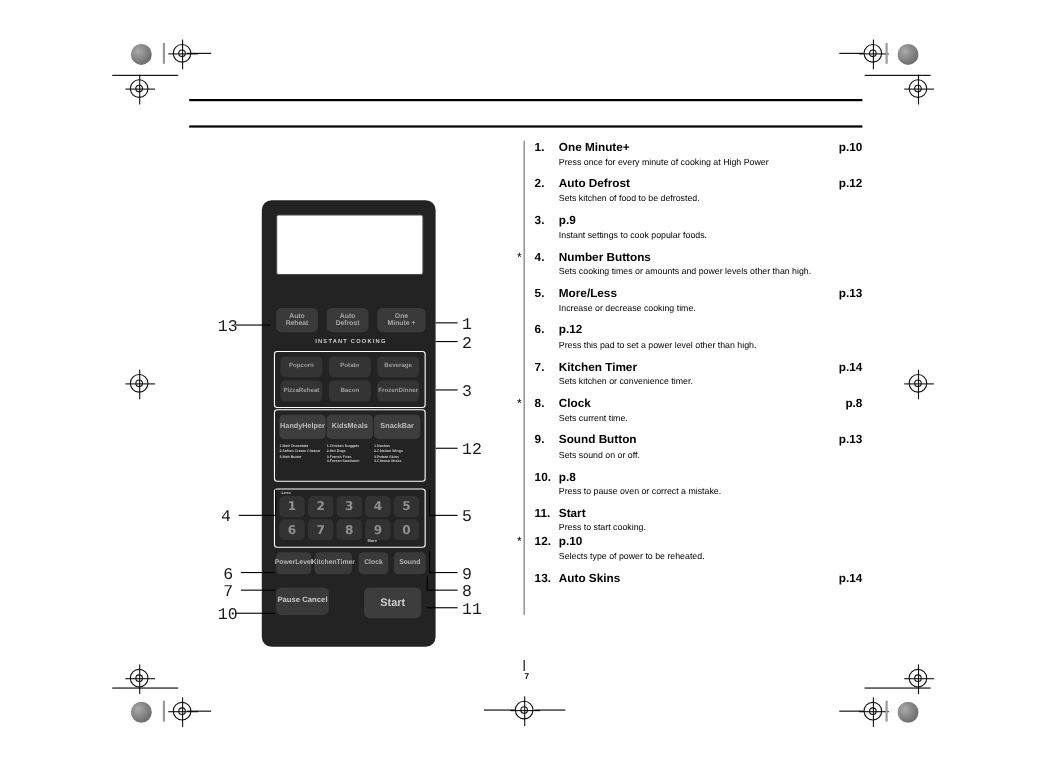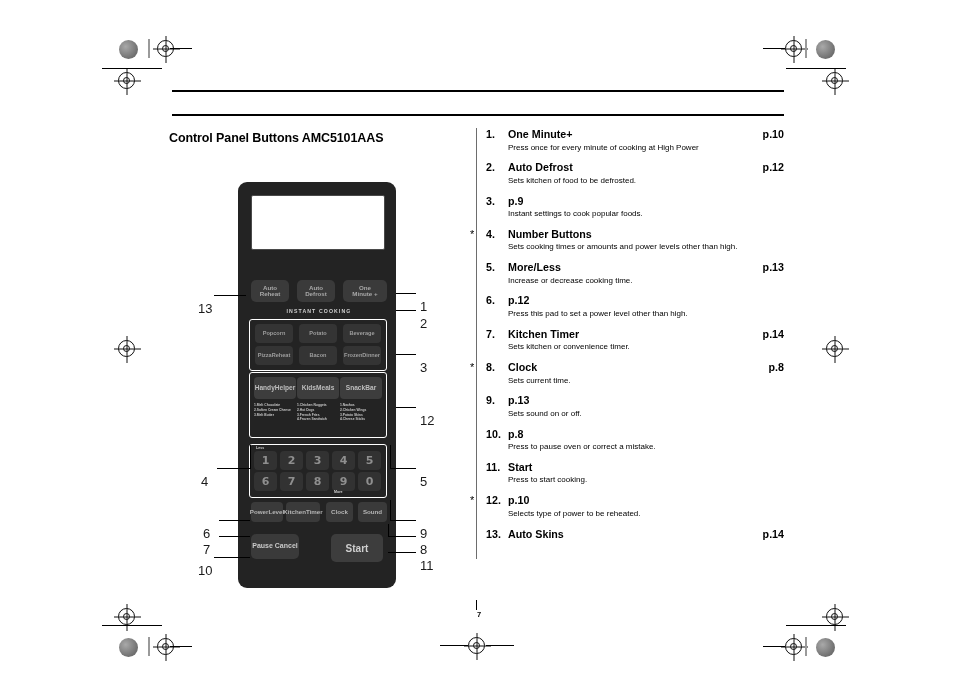--- a/index.html
+++ b/index.html
@@ -83,21 +83,21 @@
       font-size:6.2px;font-weight:bold;display:flex;align-items:center;justify-content:center;
       text-align:center;line-height:1.1;}
   .b-pause{position:absolute;left:13px;top:352px;width:48px;height:25px;background:#3a3a3a;
            border-radius:5px;color:#c9c9c9;font-size:7px;font-weight:bold;display:flex;
            align-items:center;justify-content:center;text-align:center;line-height:1.15;}
   .b-start{position:absolute;left:93px;top:352px;width:52px;height:28px;background:#3d3d3d;
            border-radius:5px;color:#cfcfcf;font-size:10px;font-weight:bold;display:flex;
            align-items:center;justify-content:center;}
 
   
-  .callout{position:absolute;font-size:13px;color:#1a1a1a;font-family:Liberation Sans, sans-serif;margin-top:12px;}
+  .callout{position:absolute;font-size:15px;color:#1a1a1a;font-family:Liberation Mono, monospace;}
   .lead{position:absolute;height:1px;background:#000;}
 </style>
 </head>
 <body>
 
 <div class="page">
 
   <div>
     <div class="reg-dot" style="left:119px;top:40px;"></div>
     <div class="reg" style="left:148px;top:39px;width:2px;height:19px;background:#9a9a9a;"></div>
@@ -158,21 +158,20 @@
         <i></i>
       </div>
     <div class="tick" style="left:440px;top:645px;width:28px;height:1px;"></div>
     <div class="tick" style="left:486px;top:645px;width:28px;height:1px;"></div>
     <div class="tick" style="left:476px;top:600px;width:1px;height:10px;"></div>
   </div>
 
   <div class="title-rule-top"></div>
   <div class="title-rule-bot"></div>
 
-  <div class="section-title">Control Panel Buttons AMC5101AAS</div>
 
   <div class="col-divider" id="col-divider" style="height: 431px;"></div>
   <div class="list" id="list">
       <div class="item" style="margin-bottom: 9px;">
         <div class="item-head">
           <span class="item-num">1.</span>
           <span class="item-label">One Minute+</span>
           <span class="item-page">p.10</span>
         </div>
         <div class="item-desc">Press once for every minute of cooking at High Power</div>
@@ -229,32 +228,33 @@
         <div class="item-head">
           <span class="item-num">8.</span>
           <span class="item-label">Clock</span>
           <span class="item-page">p.8</span>
         </div>
         <div class="item-desc">Sets current time.</div>
       </div>
       <div class="item" style="margin-bottom: 9px;">
         <div class="item-head">
           <span class="item-num">9.</span>
+          <span class="item-label">Sound Button</span>
           <span class="item-page">p.13</span>
         </div>
         <div class="item-desc">Sets sound on or off.</div>
       </div>
       <div class="item" style="margin-bottom: 9px;">
         <div class="item-head">
           <span class="item-num">10.</span>
           <span class="item-page">p.8</span>
         </div>
         <div class="item-desc">Press to pause oven or correct a mistake.</div>
       </div>
-      <div class="item" style="margin-bottom: 9px;">
+      <div class="item" style="margin-bottom: 1px;">
         <div class="item-head">
           <span class="item-num">11.</span>
           <span class="item-label">Start</span>
           <span class="item-page"></span>
         </div>
         <div class="item-desc">Press to start cooking.</div>
       </div>
       <div class="item" style="margin-bottom: 9px;">
         <span class="star">*</span>
         <div class="item-head">

